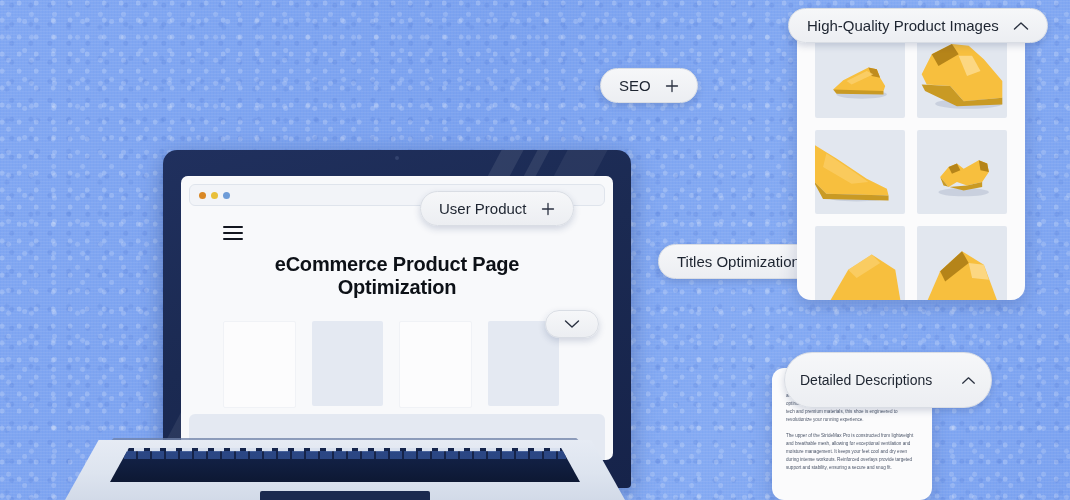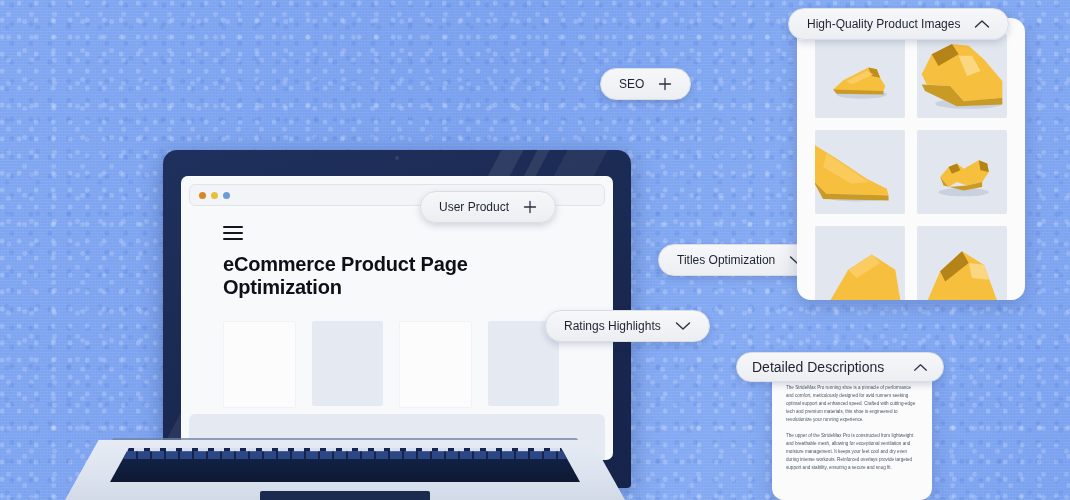--- a/index.html
+++ b/index.html
@@ -102,37 +102,38 @@
   .dot.o{background:#d98826;}
   .dot.y{background:#e9c03a;}
   .dot.b{background:#6e9cd8;}
 
   .page{padding:20px 42px 0 42px;}
   .hamburger{width:20px;}
   .hamburger i{display:block;height:2px;background:#12161f;margin-bottom:4px;border-radius:1px;}
   .pagetitle{
     margin-top:13px;font-size:20px;font-weight:bold;color:#0d1117;
     letter-spacing:-.2px;
+    text-align:center;
   }
   .cards{display:flex;gap:16px;margin-top:22px;}
   .card{width:71px;height:85px;border-radius:2px;}
   .card.light{background:#fcfcfd;border:1px solid #f0f2f6;}
   .card.grey{background:#e4e9f2;}
   .footerbar{
     position:absolute;left:8px;right:8px;bottom:0;height:46px;
     background:#e4e9f2;border-radius:6px 6px 0 0;
   }
 
   
   .pill{
     position:absolute;display:inline-flex;align-items:center;gap:14px;
     background:linear-gradient(180deg,#f6f7f9 0%,#eceef2 100%);
     border:1px solid #d9dde4;border-radius:999px;
     padding:8px 18px;box-sizing:border-box;
-    font-size:12px;color:#1d2430;white-space:nowrap;
+    font-size:15px;color:#1d2430;white-space:nowrap;
     box-shadow:0 3px 7px rgba(30,50,100,.18);
   }
   .pill .glyph{display:inline-block;line-height:1;color:#2a3140;}
   .pill svg{display:block;}
 
   #pill-seo{left:600px;top:68px;}
   #pill-journey{left:420px;top:191px;}
   #pill-titles{left:658px;top:244px;}
   #pill-ratings{left:545px;top:310px;}
 
@@ -156,21 +157,21 @@
   #panel-desc{
     position:absolute;left:772px;top:368px;width:160px;height:132px;
     background:#fbfbfc;border-radius:12px;
     box-shadow:0 6px 18px rgba(30,50,110,.22);
     padding:16px 14px 0 14px;box-sizing:border-box;overflow:hidden;
   }
   #panel-desc p{
     margin:0 0 9px 0;font-size:4.6px;line-height:1.72;color:#4a5468;
     text-align:left;
   }
-  #pill-desc{left:736px;top:352px;padding:6px 15px;font-size:14px;gap:29px;}
+  #pill-desc{left:784px;top:352px;padding:19px 15px;font-size:14px;gap:29px;}
 </style>
 </head>
 <body>
 
 <div id="bg"></div>
 
 <div id="laptop">
 
   <div class="lid">
     <div class="streak s1"></div>
@@ -240,21 +241,20 @@
 <div class="pill" id="pill-titles">
   <span>Titles Optimization</span>
   <span class="glyph">
     <svg width="16" height="10" viewBox="0 0 16 10">
         <path d="M1.5 2l6.5 6 6.5-6" stroke="#2a3140" stroke-width="1.4" stroke-linecap="round" stroke-linejoin="round" fill="none"></path>
       </svg>
   </span>
 </div>
 
 <div class="pill" id="pill-ratings">
-  <span>Ratings Highlights</span>
   <span class="glyph">
     <svg width="16" height="10" viewBox="0 0 16 10">
         <path d="M1.5 2l6.5 6 6.5-6" stroke="#2a3140" stroke-width="1.4" stroke-linecap="round" stroke-linejoin="round" fill="none"></path>
       </svg>
   </span>
 </div>
 
 <div id="panel-images">
   <div class="grid">
 

